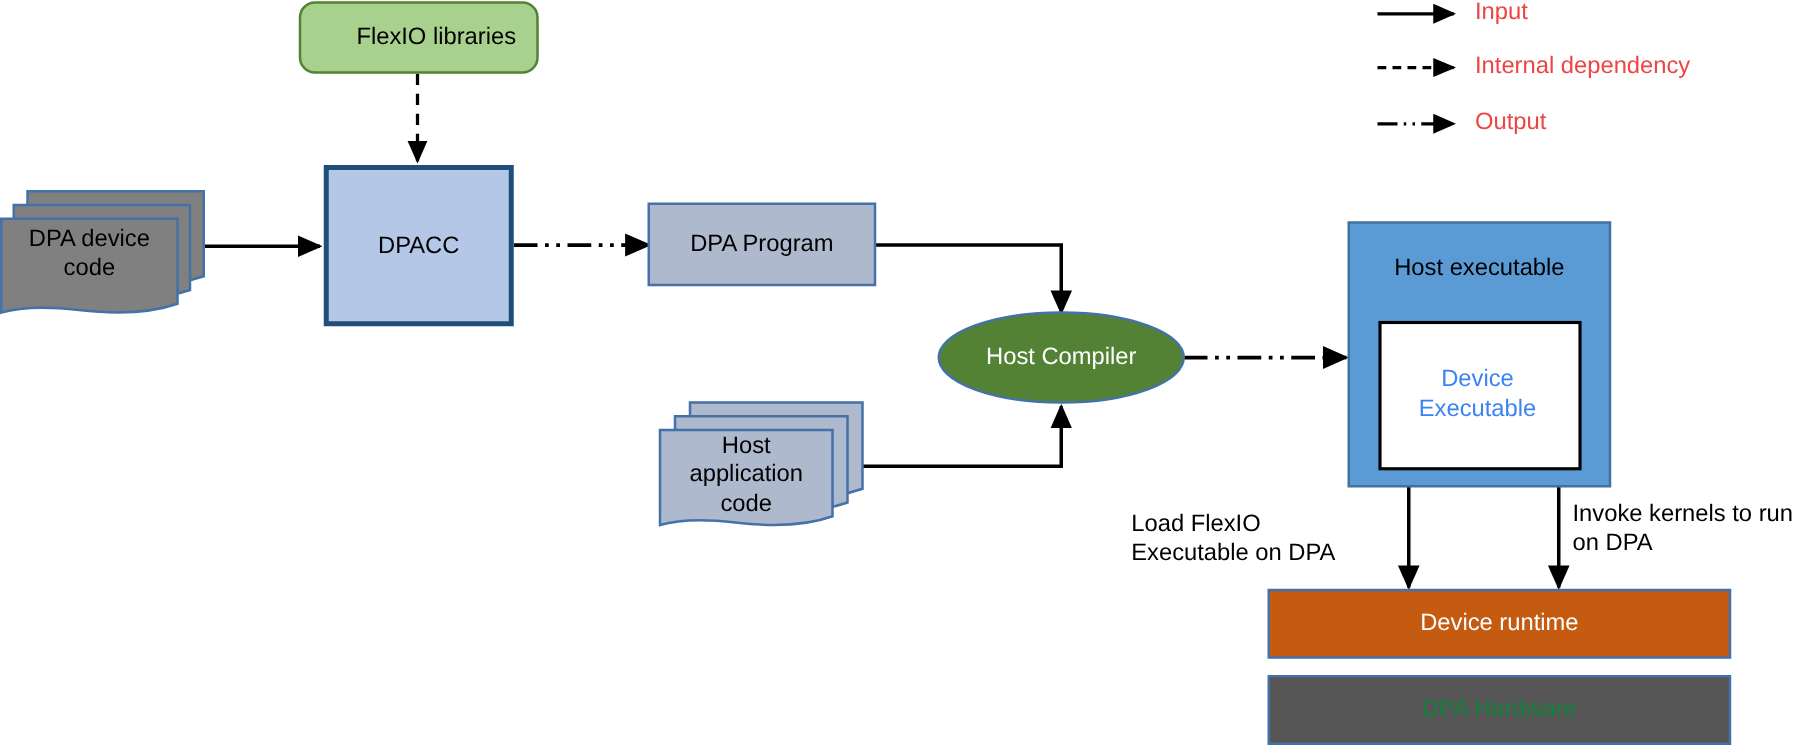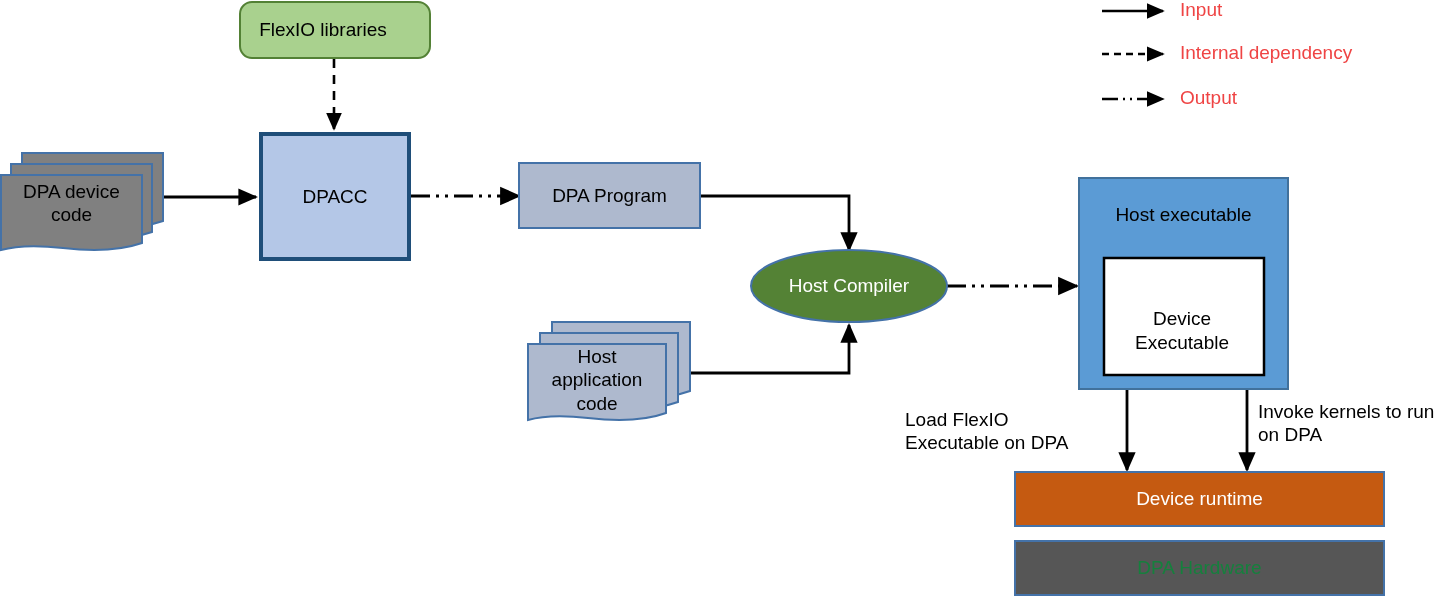--- a/index.html
+++ b/index.html
@@ -115,38 +115,38 @@
 
     <rect x="1015" y="472" width="369" height="54" fill="#C55A11" stroke="#4472A8" stroke-width="2"></rect>
 
     <rect x="1015" y="541" width="369" height="54" fill="#565656" stroke="#4472A8" stroke-width="2"></rect>
   </svg>
 
   <div class="legend-text" style="left:1180px; top:0px;">Input</div>
   <div class="legend-text" style="left:1180px; top:43px;">Internal dependency</div>
   <div class="legend-text" style="left:1180px; top:88px;">Output</div>
 
-  <div class="node-label" style="left:228px; top:2px; width:190px; height:56px; font-size:19px; color:#000000;">FlexIO libraries</div>
+  <div class="node-label" style="left:254px; top:2px; width:190px; height:56px; font-size:19px; color:#000000;">FlexIO libraries</div>
 
   <div class="node-label" style="left:1px; top:172px; width:141px; height:62px; font-size:19px; color:#000000;">DPA device
 code</div>
 
   <div class="node-label" style="left:261px; top:134px; width:148px; height:125px; font-size:19px; color:#000000;">DPACC</div>
 
   <div class="node-label" style="left:519px; top:163px; width:181px; height:65px; font-size:19px; color:#000000;">DPA Program</div>
 
   <div class="node-label" style="left:528px; top:340px; width:138px; height:80px; font-size:19px; color:#000000;">Host
 application
 code</div>
 
   <div class="node-label" style="left:751px; top:250px; width:196px; height:72px; font-size:19px; color:#FFFFFF;">Host Compiler</div>
 
   <div class="node-label" style="left:1079px; top:196px; width:209px; height:38px; font-size:19px; color:#000000;">Host executable</div>
 
-  <div class="node-label" style="left:1104px; top:272px; width:156px; height:117px; font-size:19px; color:#000000;">Device
+  <div class="node-label" style="left:1104px; top:257px; width:156px; height:117px; font-size:19px; color:#3b82f6;">Device
 Executable</div>
 
   <div class="node-label" style="left:1015px; top:472px; width:369px; height:54px; font-size:19px; color:#FFFFFF;">Device runtime</div>
 
   <div class="node-label" style="left:1015px; top:541px; width:369px; height:54px; font-size:19px; color:#15803d;">DPA Hardware</div>
 
   <div class="edge-text" style="left:905px; top:408px;">Load FlexIO
 Executable on DPA</div>
 
   <div class="edge-text" style="left:1258px; top:400px;">Invoke kernels to run

